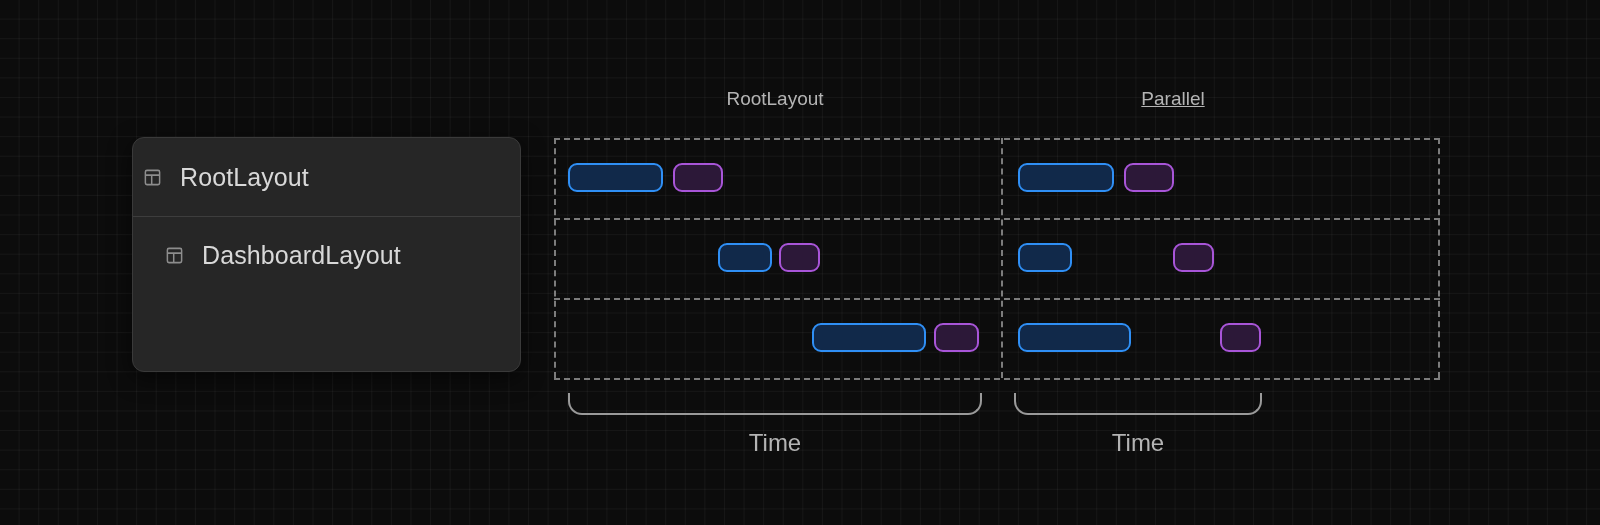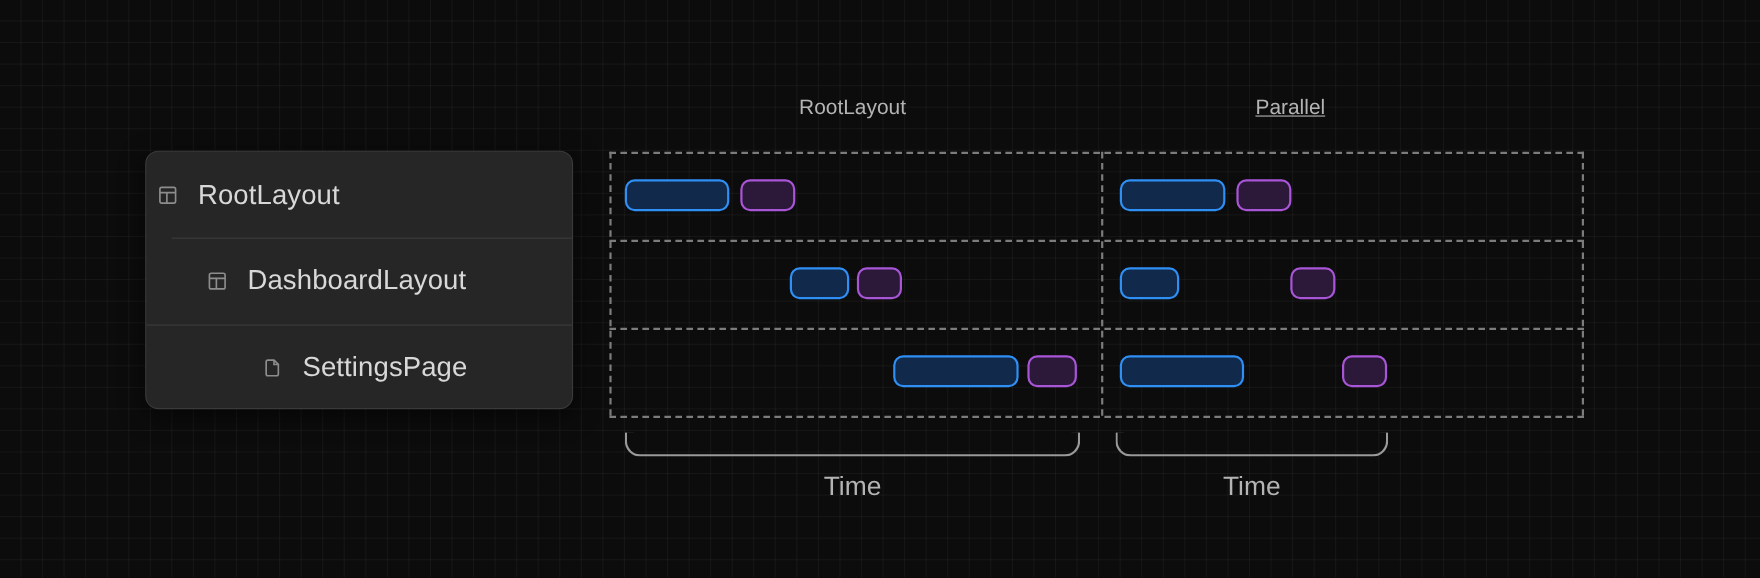--- a/index.html
+++ b/index.html
@@ -56,21 +56,21 @@
     justify-content: center;
   }
   .tree-label {
     color: #d8d8d8;
     font-size: 25px;
     letter-spacing: 0.1px;
     white-space: nowrap;
   }
   .tree-row .gap { width: 18px; flex: none; }
   .depth0 { padding-left: 9px; }
-  .depth1 { padding-left: 31px; margin-left: 23px; }
+  .depth1 { padding-left: 31px; }
   .depth2 { padding-left: 104px; }
 
   
   .section-title {
     position: absolute;
     color: #b4b4b4;
     font-size: 19px;
     white-space: nowrap;
     transform: translateX(-50%);
   }
@@ -161,30 +161,20 @@
         <svg width="19" height="19" viewBox="0 0 24 24" fill="none" stroke="currentColor" stroke-width="1.9">
           <rect x="3" y="3" width="18" height="18" rx="2"></rect>
           <line x1="3" y1="9" x2="21" y2="9"></line>
           <line x1="11" y1="9" x2="11" y2="21"></line>
         </svg>
       </span>
       <span class="gap"></span>
       <span class="tree-label">DashboardLayout</span>
     </div>
 
-    <div class="tree-row depth2">
-      <span class="tree-ico">
-        <svg width="19" height="19" viewBox="0 0 24 24" fill="none" stroke="currentColor" stroke-width="1.9">
-          <path d="M14 3H7a2 2 0 0 0-2 2v14a2 2 0 0 0 2 2h10a2 2 0 0 0 2-2V8z"></path>
-          <path d="M14 3v5h5"></path>
-        </svg>
-      </span>
-      <span class="gap"></span>
-      <span class="tree-label">SettingsPage</span>
-    </div>
   </div>
 
   <div class="section-title" id="title-sequential">RootLayout</div>
   <div class="section-title" id="title-parallel">Parallel</div>
 
   <div id="timeline">
 
     <div class="dash-h" style="top:0px;"></div>
     <div class="dash-h" style="top:80px;"></div>
     <div class="dash-h" style="top:160px;"></div>

